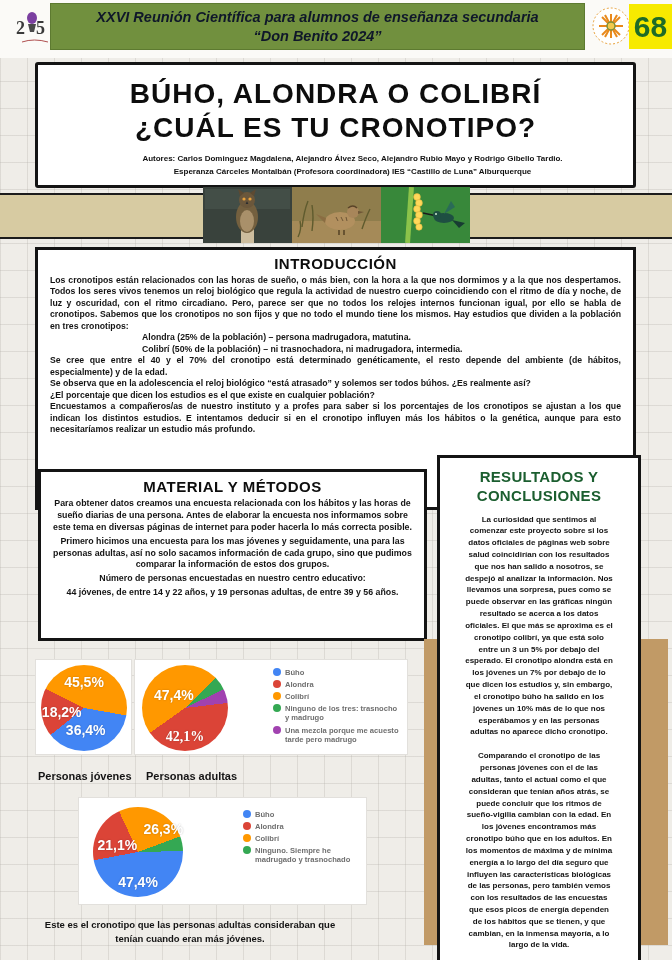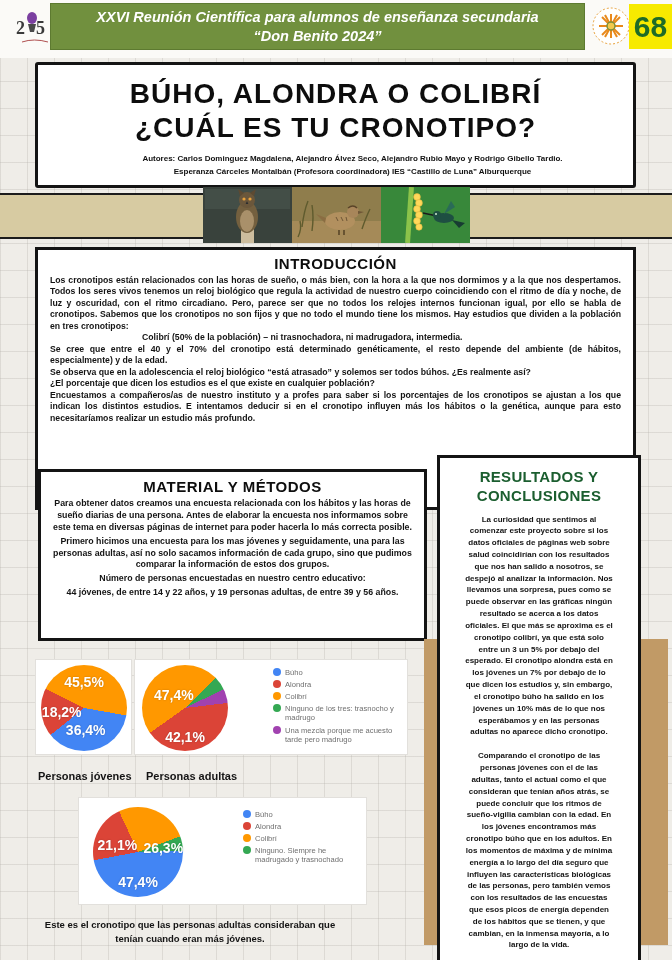--- a/index.html
+++ b/index.html
@@ -8,21 +8,21 @@
     background-color:#EFEDE8;
     background-image:linear-gradient(rgba(185,183,176,.35) 1px,transparent 1px),
                      linear-gradient(90deg,rgba(185,183,176,.35) 1px,transparent 1px);
     background-size:27px 27px;}
   .abs{position:absolute;box-sizing:border-box;}
   
   .header-strip{left:0;top:0;width:672px;height:58px;background:#FBFAF7;}
   .logo-left{left:12px;top:6px;width:44px;height:46px;display:flex;align-items:center;justify-content:center;}
   .green-bar{left:50px;top:3px;width:535px;height:47px;background:#71903E;border:1px solid #5d7a30;
     display:flex;flex-direction:column;align-items:center;justify-content:center;}
-  .green-bar div{color:#ffffff;font-style:italic;font-weight:bold;font-size:14.5px;line-height:1.25;text-align:center;}
+  .green-bar div{color:#0f172a;font-style:italic;font-weight:bold;font-size:14.5px;line-height:1.25;text-align:center;}
   .circle-logo{left:591px;top:6px;width:40px;height:40px;}
   .num-box{left:629px;top:4px;width:43px;height:45px;background:#F7EA00;color:#1E6B27;
     font-size:30px;font-weight:bold;display:flex;align-items:center;justify-content:center;}
   
   .title-box{left:35px;top:62px;width:601px;height:126px;background:#fff;border:3px solid #141414;border-radius:3px;text-align:center;}
   .title-line{font-weight:800;font-size:28px;letter-spacing:1px;color:#0d0d0d;line-height:1.2;}
   .title-line.first{margin-top:12px;}
   .authors{margin-top:9px;font-size:8px;font-weight:bold;color:#111;line-height:1.55;padding-left:34px;}
   
   .photo-band{left:0;top:193px;width:672px;height:46px;background:#D7CBA2;border-top:2px solid #1c1c1c;border-bottom:2px solid #1c1c1c;}
@@ -43,21 +43,21 @@
   .card2{left:134px;top:659px;width:274px;height:96px;}
   .card3{left:78px;top:797px;width:289px;height:108px;}
   .pie{position:absolute;border-radius:50%;}
   .pie1{left:5px;top:5px;width:86px;height:86px;}
   .pie2{left:7px;top:5px;width:86px;height:86px;}
   .pie3{left:14px;top:9px;width:90px;height:90px;}
   .plabel{position:absolute;color:#fff;font-size:14px;font-weight:bold;text-shadow:0 0 2px rgba(0,0,0,.25);}
   .legend{position:absolute;display:flex;flex-direction:column;gap:3px;}
   .legend2{left:138px;top:8px;width:130px;}
   .legend3{left:164px;top:12px;width:120px;}
-  .lg-item{display:flex;align-items:flex-start;gap:4px;font-size:7.6px;color:#6f6f6f;line-height:1.2;}
+  .lg-item{display:flex;align-items:flex-start;gap:4px;font-size:7.6px;color:#6f6f6f;line-height:1.2;font-weight:bold;}
   .dot{flex:0 0 auto;width:8px;height:8px;border-radius:50%;margin-top:0px;background:#999;}
   .chart-label{font-size:11px;font-weight:bold;color:#141414;}
   .label-young{left:38px;top:770px;}
   .label-adult{left:146px;top:770px;}
   .caption{left:40px;top:918px;width:300px;text-align:center;font-size:9.5px;font-weight:bold;color:#141414;line-height:1.5;}
   
   .results-board{left:424px;top:639px;width:244px;height:306px;background:#C19A66;}
   .results-box{left:437px;top:455px;width:204px;height:542px;background:#fff;border:3px solid #141414;padding:6px 25px;overflow:hidden;}
   .results-title{text-align:center;font-weight:800;font-size:15px;line-height:1.25;letter-spacing:.3px;margin-top:4px;}
   .results-box p{font-size:8px;font-weight:bold;text-align:center;line-height:1.48;color:#141414;margin:0;}
@@ -173,20 +173,21 @@
         <polygon points="63,27 70,14 74,20" fill="#2A6B57"></polygon>
         <polygon points="71,33 84,36 78,41" fill="#173B32"></polygon>
         <circle cx="55" cy="27" r="1" fill="#cfe8cf"></circle>
       </svg>
     </div>
   </div>
 
   <div class="abs intro-box">
     <div class="sec-title">INTRODUCCIÓN</div>
     <p class="body-text">Los cronotipos están relacionados con las horas de sueño, o más bien, con la hora a la que nos dormimos y a  la que nos despertamos. Todos los seres vivos tenemos un reloj biológico que regula la actividad de nuestro cuerpo coincidiendo con el ritmo de día y noche, de luz y oscuridad, con el ritmo circadiano. Pero, parece ser que no todos los relojes internos funcionan igual, por ello se habla de cronotipos. Sabemos que los cronotipos no son fijos y que no todo el mundo tiene los mismos. Hay estudios que dividen a la población en tres cronotipos:</p>
+    <p class="bullet">Alondra (25% de la población) – persona madrugadora, matutina.</p>
     <p class="bullet">Colibrí (50% de la población) – ni trasnochadora, ni madrugadora, intermedia.</p>
     <p class="body-text">Se cree que entre el 40 y el 70% del cronotipo está determinado genéticamente, el resto depende del ambiente (de hábitos, especialmente) y de la edad.</p>
     <p class="body-text">Se observa que en la adolescencia el reloj biológico “está atrasado” y solemos ser todos búhos. ¿Es realmente así?</p>
     <p class="body-text">¿El porcentaje que dicen los estudios es el que existe en cualquier población?</p>
     <p class="body-text">Encuestamos a compañeros/as de nuestro instituto y a profes para saber si los porcentajes de los cronotipos se ajustan a los que indican los distintos estudios. E intentamos deducir si en el cronotipo influyen más los hábitos o la genética, aunque para esto necesitaríamos realizar un estudio más profundo.</p>
   </div>
 
   <div class="abs methods-shadow"></div>
   <div class="abs methods-box">
     <div class="sec-title">MATERIAL Y MÉTODOS</div>
@@ -200,21 +201,21 @@
     <div class="pie pie1" style="background: conic-gradient(from 100deg, rgb(66, 133, 244) 0deg, rgb(66, 133, 244) 131.04deg, rgb(219, 68, 55) 131.04deg, rgb(219, 68, 55) 196.56deg, rgb(255, 152, 0) 196.56deg, rgb(255, 152, 0) 360.36deg);">
       <span class="plabel" style="left:50%;top:10%;transform:translateX(-50%);">45,5%</span>
       <span class="plabel" style="left:1%;top:45%;">18,2%</span>
       <span class="plabel" style="left:52%;top:66%;transform:translateX(-50%);">36,4%</span>
     </div>
   </div>
 
   <div class="abs card card2">
     <div class="pie pie2" style="background: conic-gradient(from 45deg, rgb(52, 168, 83) 0deg, rgb(52, 168, 83) 19.08deg, rgb(161, 66, 176) 19.08deg, rgb(161, 66, 176) 38.16deg, rgb(219, 68, 55) 38.16deg, rgb(219, 68, 55) 189.72deg, rgb(255, 152, 0) 189.72deg, rgb(255, 152, 0) 360.36deg);">
       <span class="plabel" style="left:14%;top:26%;">47,4%</span>
-      <span class="plabel" style="left:50%;top:74%;transform:translateX(-50%);">42,1%</span>
+      <span class="plabel" style="left:50%;top:74%;transform:translateX(-50%);font-family:Liberation Serif, serif;">42,1%</span>
     </div>
     <div class="legend legend2">
       <div class="lg-item">
           <span class="dot" style="background: rgb(66, 133, 244);"></span>
           <span>Búho</span>
         </div>
       <div class="lg-item">
           <span class="dot" style="background: rgb(219, 68, 55);"></span>
           <span>Alondra</span>
         </div>
@@ -231,21 +232,21 @@
           <span>Una mezcla porque me acuesto tarde pero madrugo</span>
         </div>
     </div>
   </div>
 
   <div class="abs chart-label label-young">Personas jóvenes</div>
   <div class="abs chart-label label-adult">Personas adultas</div>
 
   <div class="abs card card3">
     <div class="pie pie3" style="background: conic-gradient(from 335deg, rgb(255, 152, 0) 0deg, rgb(255, 152, 0) 94.68deg, rgb(52, 168, 83) 94.68deg, rgb(52, 168, 83) 113.76deg, rgb(66, 133, 244) 113.76deg, rgb(66, 133, 244) 284.4deg, rgb(219, 68, 55) 284.4deg, rgb(219, 68, 55) 360.36deg);">
-      <span class="plabel" style="left:56%;top:16%;margin-top:19px;">26,3%</span>
+      <span class="plabel" style="left:56%;top:16%;">26,3%</span>
       <span class="plabel" style="left:5%;top:33%;">21,1%</span>
       <span class="plabel" style="left:50%;top:74%;transform:translateX(-50%);">47,4%</span>
     </div>
     <div class="legend legend3">
       <div class="lg-item">
           <span class="dot" style="background: rgb(66, 133, 244);"></span>
           <span>Búho</span>
         </div>
       <div class="lg-item">
           <span class="dot" style="background: rgb(219, 68, 55);"></span>

